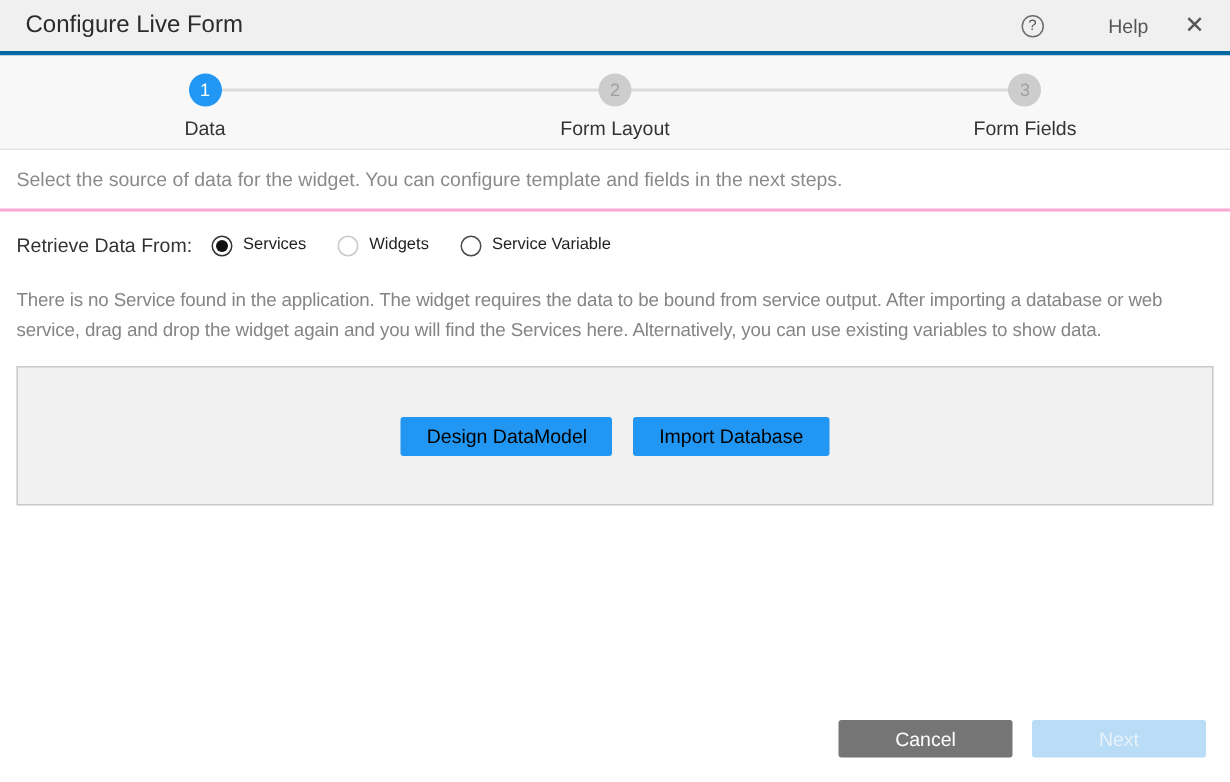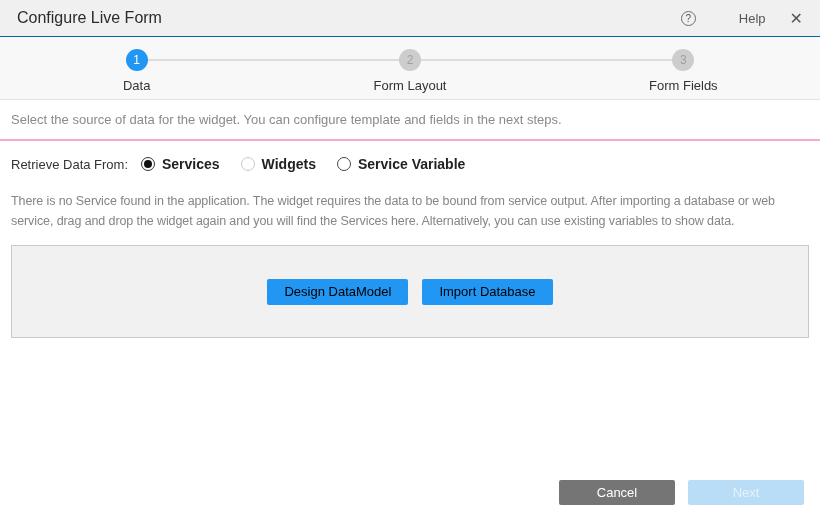--- a/index.html
+++ b/index.html
@@ -6,21 +6,21 @@
   html,body { background:#fff; }
   body { font-family:"Liberation Sans", sans-serif; }
 
   .dialog {
     position:relative; width:820px; height:521px;
     background:#ffffff; overflow:hidden;
   }
 
   
   .header {
-    height:37px; background:#f0f0f0; border-bottom:1px solid #0369a1;
+    height:37px; background:#f0f0f0; border-bottom:3px solid #0369a1;
     display:flex; align-items:center; padding:0 17px;
   }
   .title { flex:1; font-size:16px; color:#2b2b2b; }
   .header-right { display:flex; align-items:center; color:#555; }
   .help-icon {
     width:15px; height:15px; border:1px solid #6e6e6e; border-radius:50%;
     font-size:10px; line-height:13px; text-align:center; color:#555;
     cursor:pointer;
   }
   .help-label { font-size:13px; margin-left:7px; cursor:pointer;padding-left:36px; }
@@ -45,21 +45,21 @@
   .step-label { margin-top:7px; font-size:13px; color:#333; }
 
   
   .instruction {
     padding:12px 11px; border-bottom:2px solid #f9a8d4;
     font-size:13px; color:#8a8a8a;
   }
   .retrieve-row { display:flex; align-items:center; padding:15px 11px 0; }
   .retrieve-label { font-size:13px; color:#333; width:130px; }
   .radio-group { display:flex; align-items:center; gap:21px; }
-  .radio-option { display:flex; align-items:center; gap:7px; font-size:14px; color:#222; cursor:pointer;font-weight:bold; }
+  .radio-option { display:flex; align-items:flex-start; gap:7px; font-size:11px; color:#222; cursor:pointer; }
   .radio { width:14px; height:14px; border-radius:50%; position:relative; flex:0 0 auto; }
   .radio.selected { border:1px solid #333; }
   .radio.selected::after {
     content:""; position:absolute; left:2px; top:2px; width:8px; height:8px;
     border-radius:50%; background:#111;
   }
   .radio.disabled { border:1px solid #c9c9c9; }
   .radio-option.is-disabled { color:#222; cursor:default; }
   .radio.unselected { border:1px solid #4a4a4a; }
 

